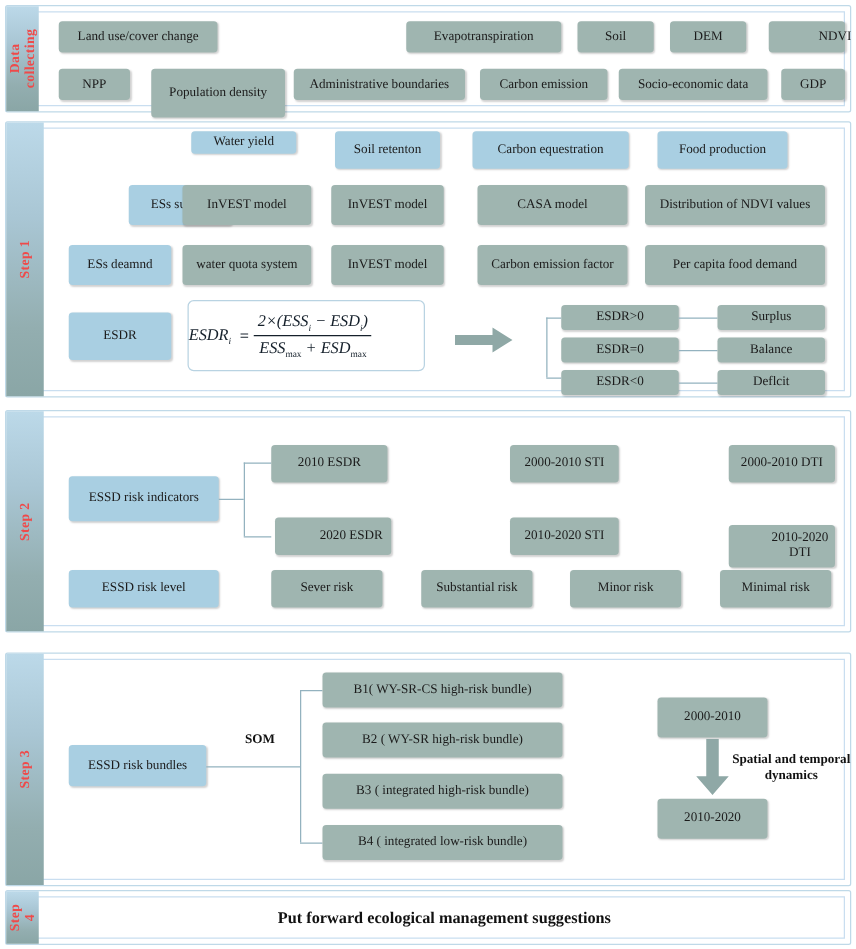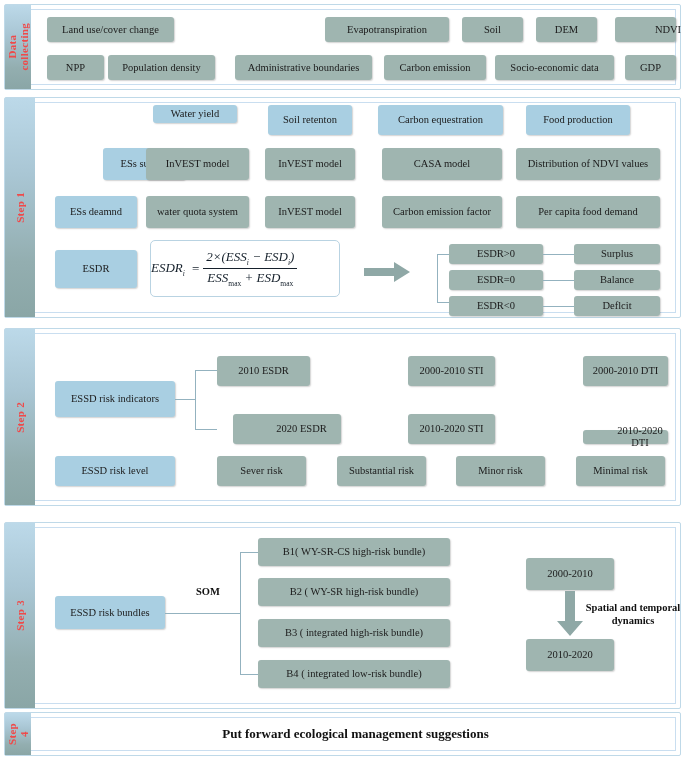--- a/index.html
+++ b/index.html
@@ -168,21 +168,21 @@
 collecting</span>
   </div>
 
   <div class="box green" style="left:42px; top:12px; width:127px; height:25px;">Land use/cover change</div>
   <div class="box green" style="left:320px; top:12px; width:124px; height:25px;">Evapotranspiration</div>
   <div class="box green" style="left:457px; top:12px; width:61px; height:25px;">Soil</div>
   <div class="box green" style="left:531px; top:12px; width:61px; height:25px;">DEM</div>
   <div class="box green" style="left:610px; top:12px; width:61px; height:25px;padding-left:48px;">NDVI</div>
 
   <div class="box green" style="left:42px; top:50px; width:57px; height:25px;">NPP</div>
-  <div class="box green" style="left:103px; top:50px; width:107px; height:25px;">Population density</div>
+  <div class="box green" style="left:116px; top:50px; width:107px; height:39px;">Population density</div>
   <div class="box green" style="left:230px; top:50px; width:137px; height:25px;">Administrative boundaries</div>
   <div class="box green" style="left:379px; top:50px; width:102px; height:25px;">Carbon emission</div>
   <div class="box green" style="left:490px; top:50px; width:119px; height:25px;">Socio-economic data</div>
   <div class="box green" style="left:620px; top:50px; width:51px; height:25px;">GDP</div>
 </div>
 
 <div class="panel" id="panel-step1">
   <div class="panel-inner"></div>
   <div class="sidebar">
     <span class="sidebar-text">Step 1</span>
@@ -246,27 +246,27 @@
   </div>
 
   <div class="box blue" style="left:50px; top:52px; width:120px; height:36px;">ESSD risk indicators</div>
 
   <div class="ln h" style="left:170px; top:70px; width:20px;"></div>
   <div class="ln v" style="left:190px; top:41px; height:59px;"></div>
   <div class="ln h" style="left:190px; top:41px; width:22px;"></div>
   <div class="ln h" style="left:190px; top:100px; width:22px;"></div>
 
   <div class="box green" style="left:212px; top:27px; width:93px; height:30px;">2010 ESDR</div>
-  <div class="box green" style="left:228px; top:85px; width:108px; height:30px;padding-left:32px;">2020 ESDR</div>
+  <div class="box green" style="left:215px; top:85px; width:93px; height:30px;padding-left:32px;">2020 ESDR</div>
 
   <div class="box green" style="left:403px; top:27px; width:87px; height:30px;">2000-2010 STI</div>
   <div class="box green" style="left:403px; top:85px; width:87px; height:30px;">2010-2020 STI</div>
 
   <div class="box green" style="left:578px; top:27px; width:85px; height:30px;">2000-2010 DTI</div>
-  <div class="box green" style="left:578px; top:101px; width:85px; height:14px;padding-left:32px;">2010-2020 DTI</div>
+  <div class="box green" style="left:578px; top:91px; width:85px; height:34px;padding-left:32px;">2010-2020 DTI</div>
 
   <div class="box blue" style="left:50px; top:127px; width:120px; height:30px;">ESSD risk level</div>
   <div class="box green" style="left:212px; top:127px; width:89px; height:30px;">Sever risk</div>
   <div class="box green" style="left:332px; top:127px; width:89px; height:30px;">Substantial risk</div>
   <div class="box green" style="left:451px; top:127px; width:89px; height:30px;">Minor risk</div>
   <div class="box green" style="left:571px; top:127px; width:89px; height:30px;">Minimal risk</div>
 </div>
 
 <div class="panel" id="panel-step3">
   <div class="panel-inner"></div>

